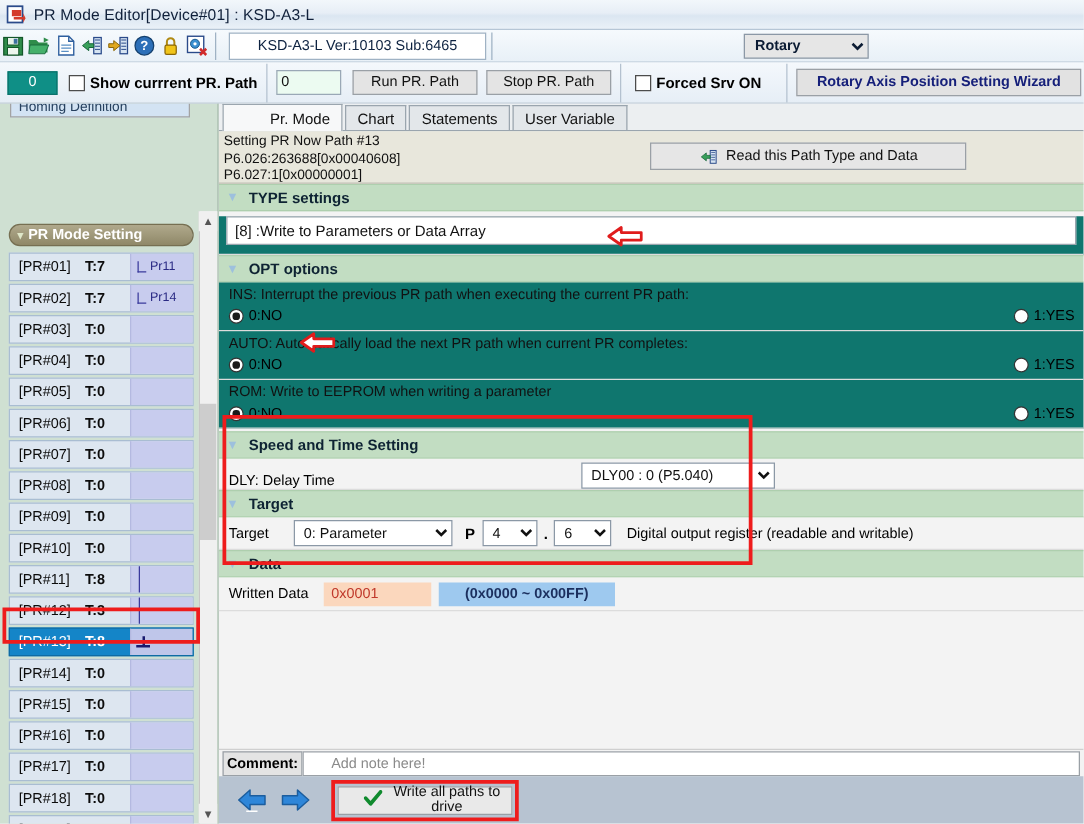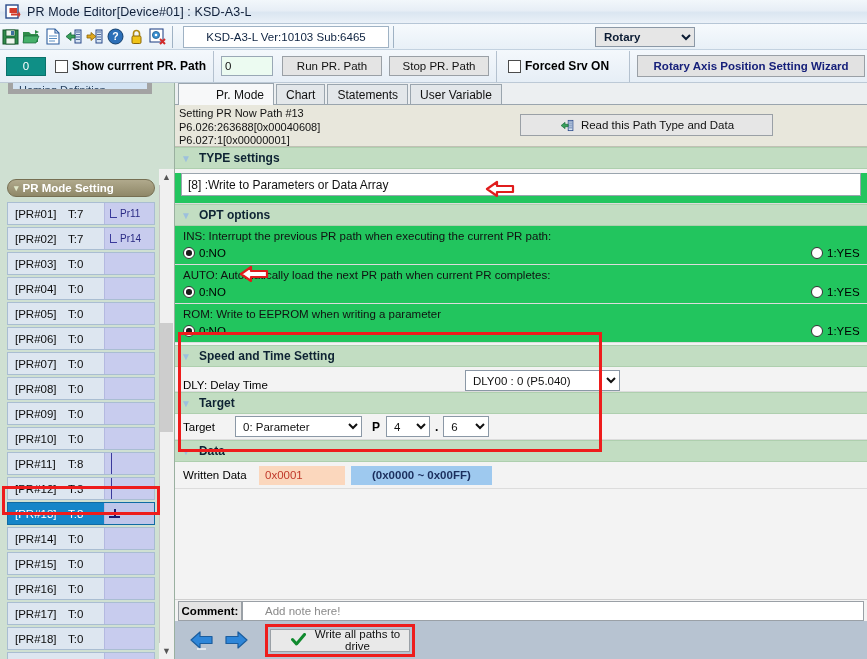--- a/index.html
+++ b/index.html
@@ -75,39 +75,39 @@
   }
   
   #body { display:flex; width:867px; height:576px; }
   
   #sidebar {
     width:175px; height:576px; background:#cfe0d2;
     position:relative; overflow:hidden; border-right:1px solid #9ab0a0;
   }
   .clipped-item {
     position:absolute; left:8px; top:-6px; width:144px; height:17px;
-    background:#d3e3f3; border:5px solid #a3a3a3;
+    background:#d3e3f3; border:1px solid #a3a3a3;
     font-size:11px; color:#26405e; padding-left:6px; overflow:hidden;
     line-height:16px;
   }
   .grp-header {
     position:absolute; left:7px; top:96px; width:148px; height:18px;
     background:linear-gradient(to bottom,#b0a98c,#8f8868);
     border:1px solid #766f52; border-radius:9px;
     display:flex; align-items:center; color:#fff; font-weight:bold; font-size:11.5px;
   }
   .grp-header .chev { color:#dfe7c9; margin:0 4px 0 6px; font-size:9px; }
   .pr-list { position:absolute; left:7px; top:119px; width:148px; }
   .pr-row {
     height:23px; margin-bottom:2px; display:flex; align-items:center;
     background:#dde6f0; border:1px solid #a9bdd2; position:relative;
     font-size:11.5px; color:#0c0c0c; cursor:pointer;
   }
   .pr-row .pr-id { width:60px; padding-left:7px; }
-  .pr-row .pr-t  { width:38px; }
+  .pr-row .pr-t  { width:38px;font-weight:bold; }
   .pr-row .pr-tail {
     position:absolute; right:0; top:0; bottom:0; width:50px;
     background:#c8ccee; border-left:1px solid #b4b9e0;
     display:flex; align-items:center; color:#2a2a84; font-size:10px;
   }
   .pr-row .pr-tail .vline {
     width:1px; height:100%; background:#3a3a9c; margin-left:6px;
   }
   .pr-row .pr-tail .corner {
     width:7px; height:9px; border-left:1.5px solid #3a3a9c;
@@ -174,21 +174,21 @@
     background:#e6e6e6; font-size:11.5px;
   }
   .readpath .ico { width:16px; height:15px; margin-right:6px; }
   
   .sect {
     height:22px; background:#c2ddc2; display:flex; align-items:center;
     font-weight:bold; font-size:12px; color:#0e2333;
     border-top:1px solid #aecfae; border-bottom:1px solid #aecfae;
   }
   .sect .chev { color:#9dc0dd; font-size:10px; margin:0 8px 0 6px; }
-  .rowline { background:#22c55e; border-bottom:1px solid #dcdcdc; }
+  .rowline { background:#0f766e; border-bottom:1px solid #dcdcdc; }
   .typebox {
     height:23px; margin:4px 6px 4px 6px; background:#fff;
     border:1px solid #9aa5ae; display:flex; align-items:center;
     padding-left:6px; font-size:12px; color:#111;
   }
   .optblk { padding:4px 0 2px 0; position:relative; }
   .optcap { font-size:11.5px; color:#111; padding-left:8px; }
   .optradios { display:flex; align-items:center; padding-left:8px; margin-top:2px; height:18px; }
   .radio {
     width:12px; height:12px; border-radius:50%; border:1.4px solid #353535;
@@ -602,20 +602,21 @@
         <option>0: Parameter</option>
       </select>
       <span class="pbadge">P</span>
       <select class="combo" style="width:44px">
         <option>4</option>
       </select>
       <span class="dot">.</span>
       <select class="combo" style="width:46px">
         <option>6</option>
       </select>
+      <span class="hint">Digital output register (readable and writable)</span>
     </div>
 
     <div class="sect">
       <span class="chev">▼</span>
       <span>Data</span>
     </div>
     <div class="rowline datarow">
       <span class="lab">Written Data</span>
       <span class="hexval">0x0001</span>
       <span class="range">(0x0000 ~ 0x00FF)</span>

